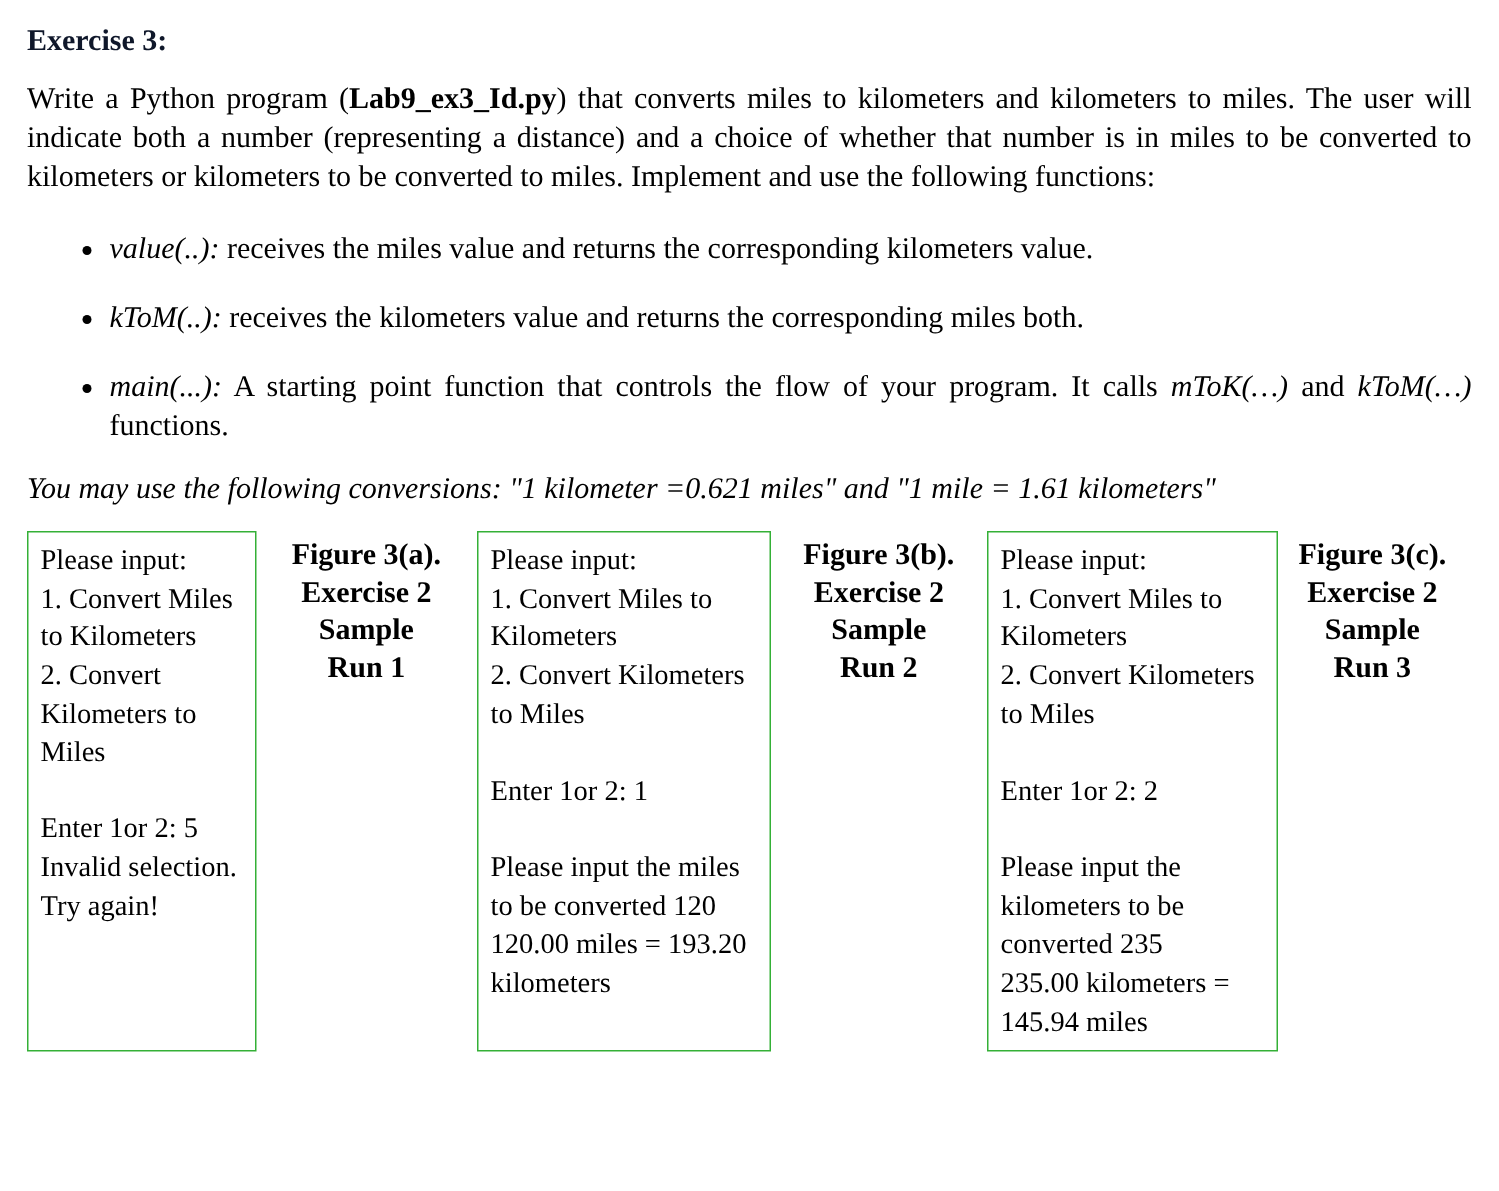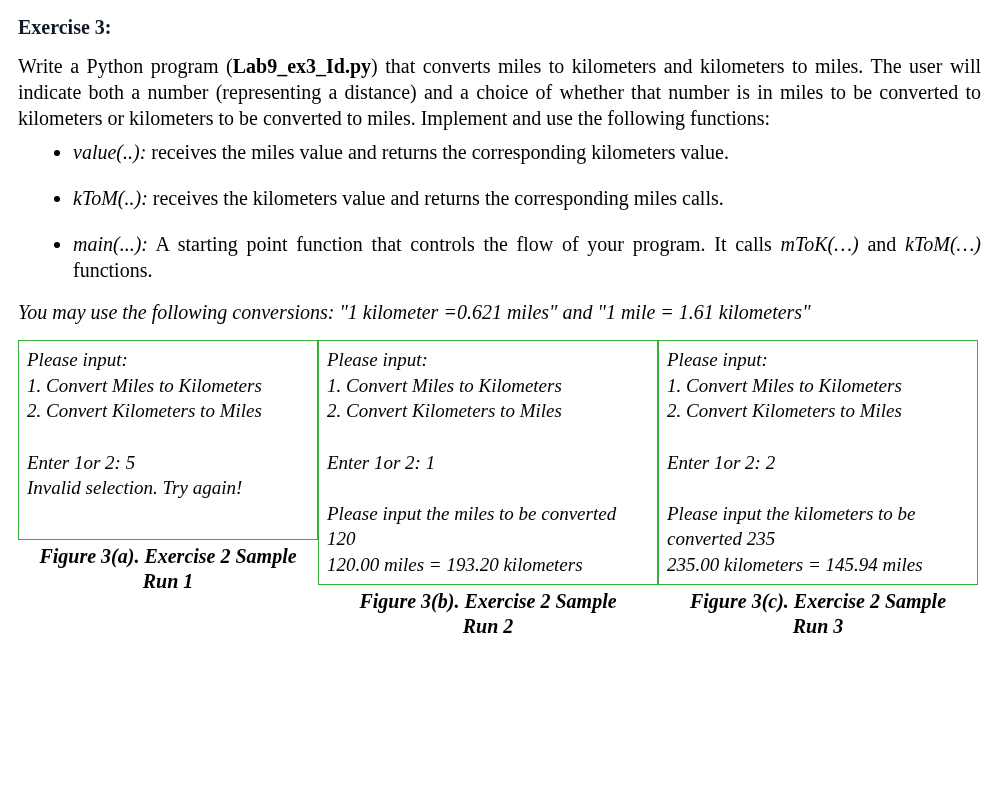--- a/index.html
+++ b/index.html
@@ -13,21 +13,21 @@
       box-sizing: border-box;
       text-align: justify;
     }
     .exercise-title {
       color: #0f172a;
       font-weight: bold;
       margin: 0 0 14px 0;
       text-align: left;
     }
     .intro {
-      margin: 0 0 8px 0;
+      margin: 0 0 22px 0;
       line-height: 1.3;
     }
     ul.bullets {
       list-style: disc;
       padding-left: 55px;
       margin: 0 0 18px 0;
     }
     ul.bullets li {
       margin-bottom: 20px;
       line-height: 1.3;
@@ -40,22 +40,20 @@
       text-align: left;
       font-style: italic;
     }
     .samples {
       display: flex;
       gap: 0;
       margin-top: 6px;
     }
     .sample-col {
       display: flex;
-      flex-direction: column;
-      font-style: italic;
     }
     .sample-col.col-a { width: 300px; }
     .sample-col.col-b { width: 340px; }
     .sample-col.col-c { width: 320px; }
     .output-box {
       border: 1px solid #34b036;
       padding: 6px 8px;
       font-size: 19px;
       line-height: 1.35;
       min-height: 200px;
@@ -78,21 +76,21 @@
 
 <p class="intro">
   <span>Write a Python program (</span><b>Lab9_ex3_Id.py</b><span>) that converts miles to kilometers and kilometers to miles. The user will indicate both a number (representing a distance) and a choice of whether that number is in miles to be converted to kilometers or kilometers to be converted to miles. Implement and use the following functions:</span>
 </p>
 
 <ul class="bullets">
   <li>
     <span class="fn">value(..):</span><span> receives the miles value and returns the corresponding kilometers value.</span>
   </li>
   <li>
-    <span class="fn">kToM(..):</span><span> receives the kilometers value and returns the corresponding miles calls.</span>
+    <span class="fn">kToM(..):</span><span> receives the kilometers value and returns the corresponding miles both.</span>
   </li>
   <li>
     <span class="fn">main(...):</span><span> A starting point function that controls the flow of your program. It calls </span><span class="fn">mToK(…)</span><span> and </span><span class="fn">kToM(…)</span><span> functions.</span>
   </li>
 </ul>
 
 <p class="conversion-note">You may use the following conversions: "1 kilometer =0.621 miles" and "1 mile = 1.61 kilometers"</p>
 
 <div class="samples">
   <div class="sample-col col-a">

